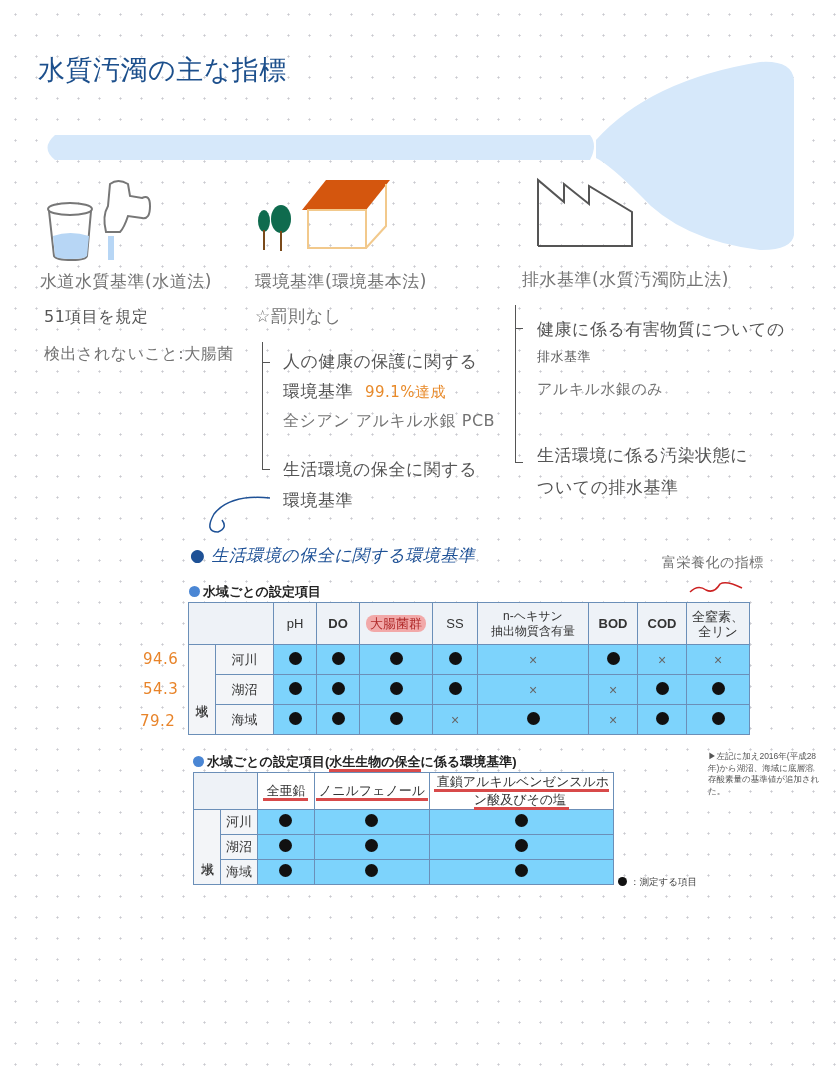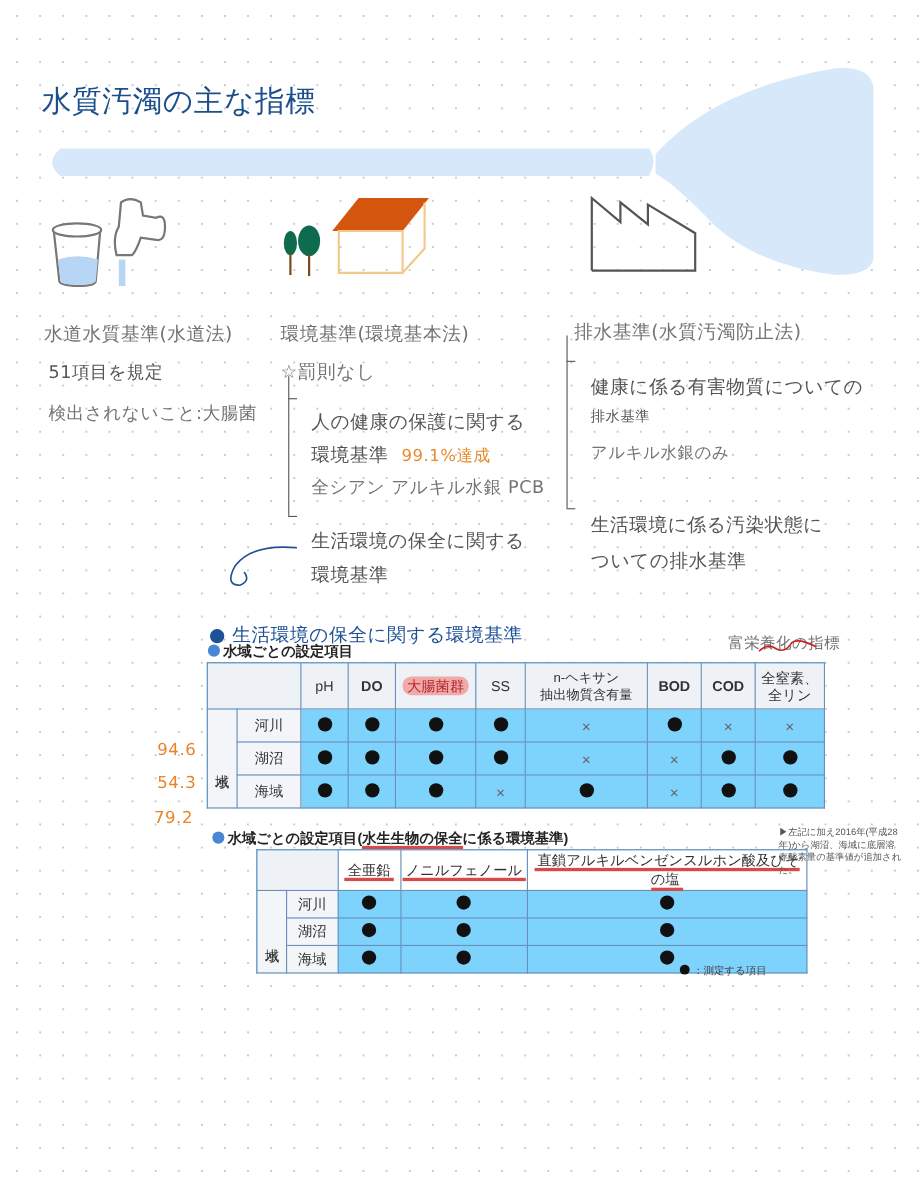--- a/index.html
+++ b/index.html
@@ -5,21 +5,21 @@
   html, body { margin:0; padding:0; }
   body {
     width:837px; height:1080px; position:relative; overflow:hidden;
     background-color:#ffffff;
     background-image: radial-gradient(circle, #c9c9cf 0.9px, transparent 1.2px);
     background-size:21px 21px;
     background-position:5px 4px;
     font-family:"DejaVu Sans", sans-serif;
   }
   .abs { position:absolute; }
-  .hand { font-family:"DejaVu Sans", sans-serif; letter-spacing:0.5px;margin-top:22px; }
+  .hand { font-family:"DejaVu Sans", sans-serif; letter-spacing:0.5px; }
   .title { left:38px; top:52px; font-size:27px; color:#1c4f8c; }
   .red { color:#737373; }
   .gray { color:#555555; }
   .orange { color:#e88a2a; }
   .blue { color:#1e5196; }
 
   .s1-head { left:40px; top:270px; font-size:17px; }
   .s1-l1 { left:44px; top:307px; font-size:16px; }
   .s1-l2 { left:44px; top:344px; font-size:16px; }
 
@@ -34,21 +34,21 @@
   .s3-head { left:522px; top:268px; font-size:17px; }
   .s3-b1a { left:537px; top:318px; font-size:17px; }
   .s3-b1b { left:537px; top:348px; font-size:13px; }
   .s3-b1c { left:537px; top:380px; font-size:15px; }
   .s3-b2a { left:537px; top:444px; font-size:17px; }
   .s3-b2b { left:537px; top:476px; font-size:17px; }
 
   .bracket { border-left:1.5px solid #555; }
   .tick { border-top:1.5px solid #555; width:8px; }
 
-  .sub-head { left:190px; top:544px; font-size:17px; }
+  .sub-head { left:190px; top:544px; font-size:17px;font-style:italic; }
   .eutro { left:662px; top:554px; font-size:14px; }
   .side-num { font-size:15px; color:#e8842a; }
 
   .tbl-title { font-weight:bold; font-size:13px; color:#222; font-family:Liberation Sans, sans-serif; }
   .tbl-title .dot { display:inline-block; width:11px; height:11px; border-radius:50%; background:#4a86d4; margin-right:3px; vertical-align:-1px; }
 
   table.t { border-collapse:collapse; position:absolute; font-family:"Liberation Sans", sans-serif; font-size:13px; color:#333; background:#7dd3fc; }
   table.t td, table.t th { border:1.3px solid #6b8fb8; text-align:center; padding:0; }
   table.t th { background:#eef2f7; font-weight:normal; }
   table.t .bold { font-weight:bold; }
@@ -186,21 +186,21 @@
     <td class="xm">×</td>
     <td><span class="bul"></span></td>
     <td><span class="bul"></span></td>
   </tr>
 </tbody>
   </table>
 
 <div class="abs tbl-title" style="left:193px;top:753px">
   <span class="dot"></span><span>水域ごとの設定項目(</span><span class="ul" style="padding:0">水生生物の保全</span><span>に係る環境基準)</span>
 </div>
-<table class="t" style="left:193px;top:772px;width:501px;margin-left:40px;">
+<table class="t" style="left:193px;top:772px;width:421px;">
   <tbody>
       <tr style="height:22px">
     <th colspan="2" style="width:75px"></th>
     <th style="width:56px;background:#fff"><span class="ul">全亜鉛</span></th>
     <th style="width:114px;background:#fff"><span class="ul">ノニルフェノール</span></th>
     <th style="background:#fff"><span class="ul">直鎖アルキルベンゼンスルホン酸及びその塩</span></th>
   </tr>
   <tr style="height:25px">
     <td rowspan="3" class="rowhead" style="width:26px"><span style="writing-mode:vertical-rl">水域</span></td>
     <td class="rowhead">河川</td>

